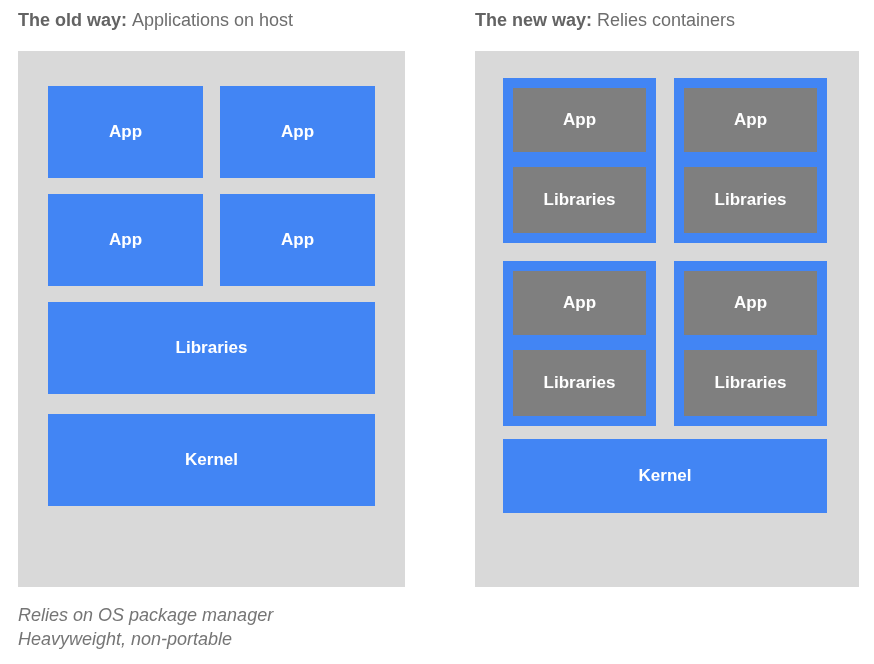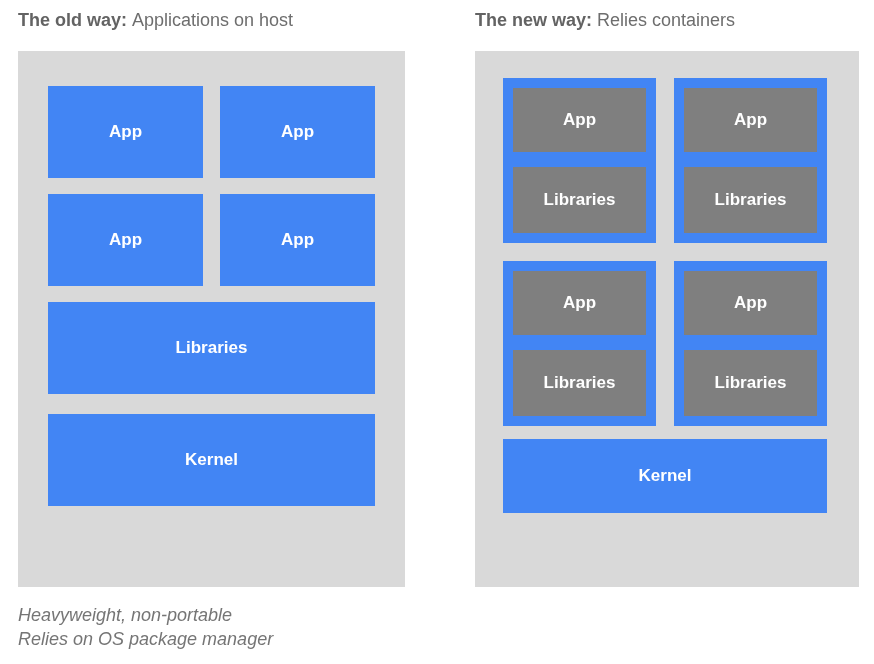--- a/index.html
+++ b/index.html
@@ -103,22 +103,22 @@
       </div>
       <div class="app-row">
         <div class="blue app-box">App</div>
         <div class="blue app-box">App</div>
       </div>
       <div class="blue wide-box libraries-old">Libraries</div>
       <div class="blue wide-box kernel-old">Kernel</div>
     </div>
 
     <div class="caption">
+      <div>Relies on OS package manager</div>
       <div>Heavyweight, non-portable</div>
-      <div>Relies on OS package manager</div>
     </div>
   </div>
 
   <div class="col col-new">
     <div class="title">
       <span class="bold">The new way:</span><span class="rest">Relies containers</span>
     </div>
 
     <div class="panel panel-new">
       <div class="container-grid">

